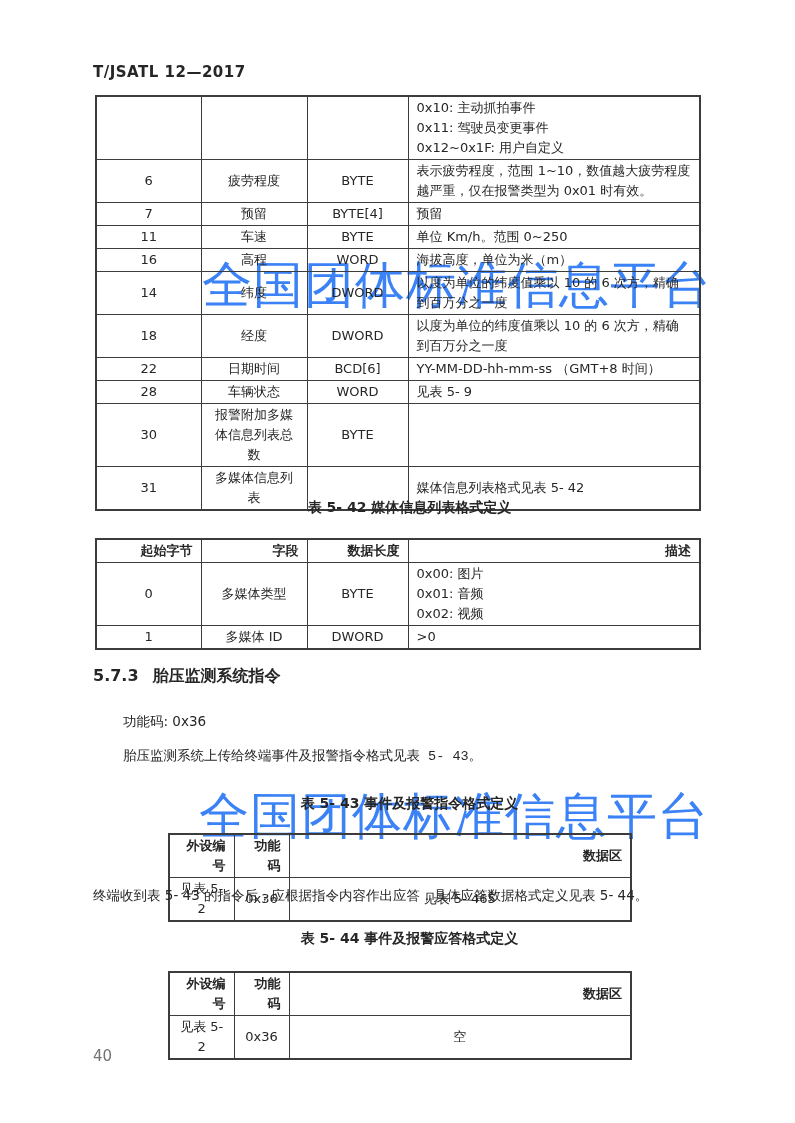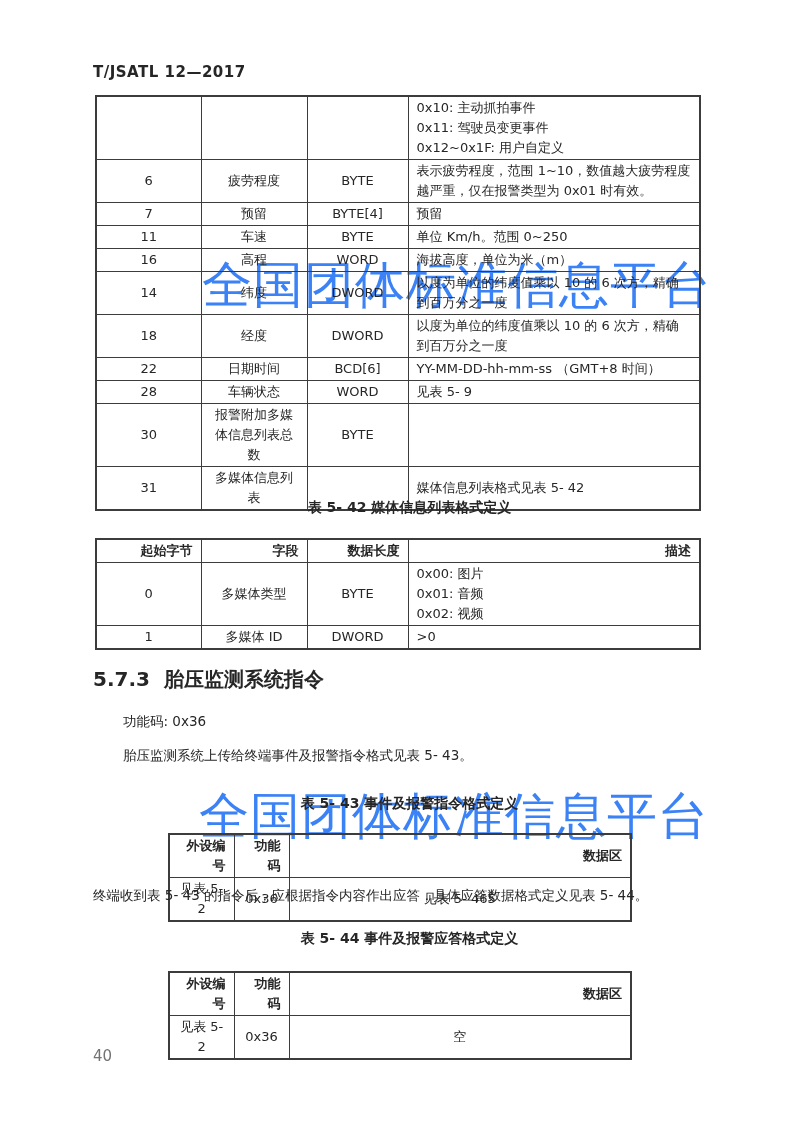--- a/index.html
+++ b/index.html
@@ -35,26 +35,26 @@
   .tbl-44   { left:168px; top:971px; width:464px; }
   .caption {
     position:absolute; left:0; width:795px; text-align:center; z-index:1;
     font-size:14px; font-weight:bold;padding-left:12px;
   }
   .cap-42 { top:499px; }
   .cap-43 { top:795px; }
   .cap-44 { top:930px; }
   .section-heading {
     position:absolute; left:93px; top:666px; z-index:1;
-    font-size:20px; font-weight:bold;
+    font-size:16px; font-weight:bold;
   }
   .section-heading .num { margin-right:14px; }
   .body-line { position:absolute; z-index:1; font-size:13.5px; }
   .line-funccode { left:123px; top:713px; }
-  .line-upload   { left:123px; top:747px; }
+  .line-upload   { left:123px; top:747px;font-family:Liberation Mono, monospace; }
   .paragraph {
     position:absolute; left:93px; top:885px; width:625px; z-index:1;
     font-size:13.5px; line-height:20px;
   }
   .page-number {
     position:absolute; left:93px; top:1047px; z-index:1;
     font-size:15px; color:#737373;
   }
 </style>
 </head>

